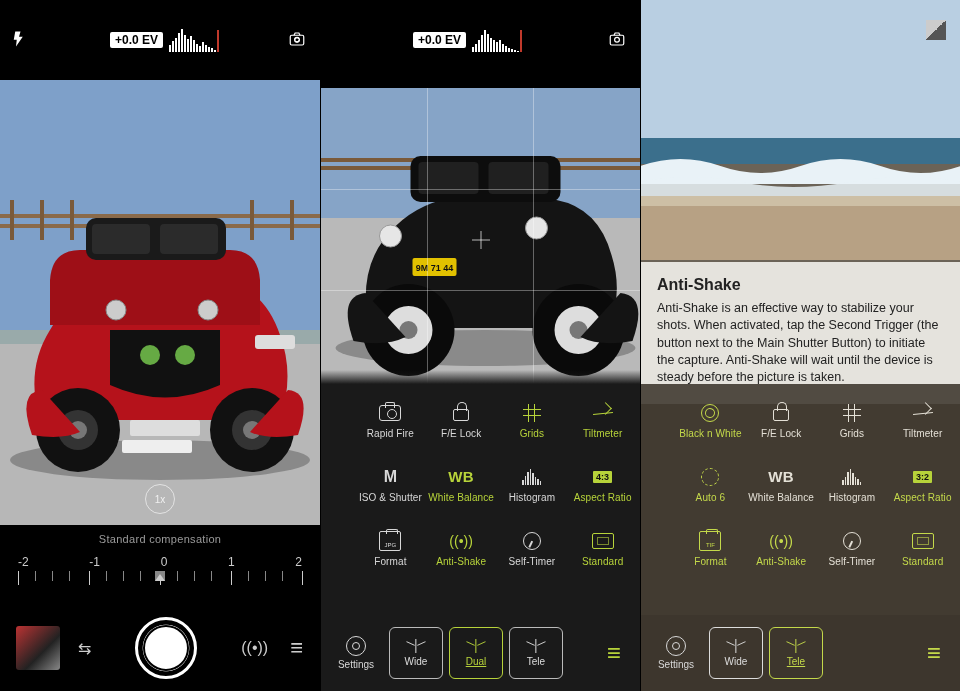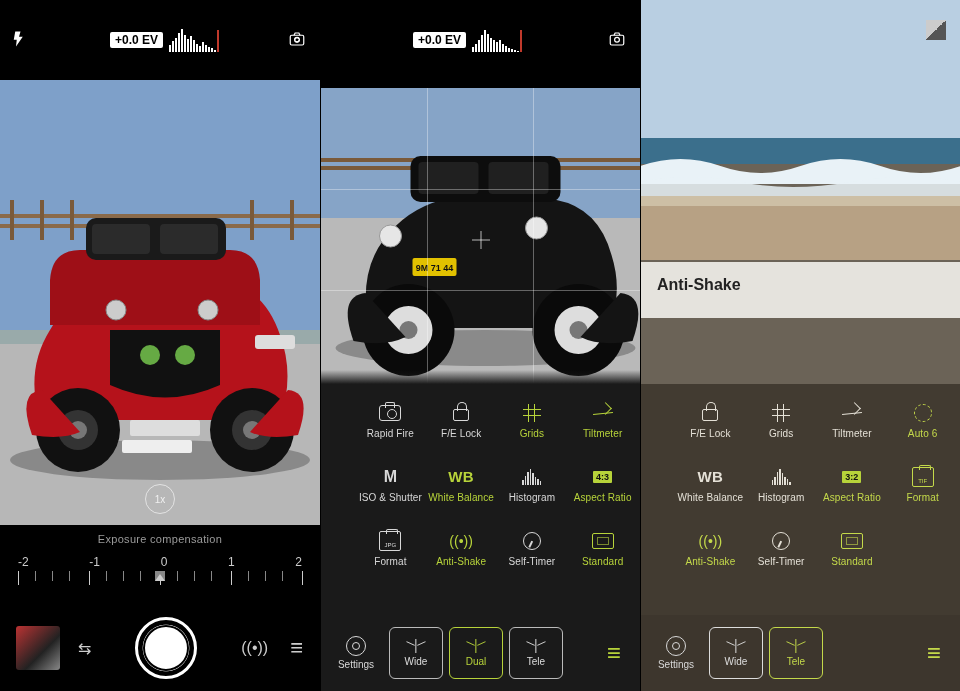--- a/index.html
+++ b/index.html
@@ -86,21 +86,21 @@
   .standard-ico{width:22px;height:16px;border:1.3px solid currentColor;border-radius:2px;position:relative;}
   .standard-ico::after{content:'';position:absolute;left:4px;right:4px;top:3px;bottom:3px;border:1px solid currentColor;opacity:.6;}
   .spin-ico{width:18px;height:18px;border:1.4px dashed currentColor;border-radius:50%;}
 
   
   .lensrow { position:absolute; left:0; right:0; bottom:0; height:76px; display:flex; align-items:center; padding:0 8px; gap:6px; background:inherit;}
   .lensrow .settings { display:flex; flex-direction:column; align-items:center; color:#d8d8d8; font-size:10px; gap:3px; width:54px;}
   .gear{width:20px;height:20px;border:1.6px solid currentColor;border-radius:50%;position:relative;}
   .gear::before{content:'';position:absolute;inset:5px;border:1.4px solid currentColor;border-radius:50%;}
   .lensbtn { border:1.5px solid #bbb; border-radius:6px; width:54px; height:52px; display:flex; flex-direction:column; align-items:center; justify-content:center; gap:3px; color:#ddd; font-size:10px;}
-  .lensbtn.active{ border-color:#b7d33a; color:#b7d33a;}
+  .lensbtn.active{ border-color:#b7d33a; color:#b7d33a;text-decoration:underline;}
   .lens-sym{width:20px;height:14px;position:relative;}
   .lens-sym::before,.lens-sym::after{content:'';position:absolute;top:4px;width:9px;height:1.4px;background:currentColor;}
   .lens-sym::before{left:0;transform:rotate(25deg);} .lens-sym::after{right:0;transform:rotate(-25deg);}
   .lens-sym .mid{position:absolute;top:0;left:50%;width:1.3px;height:14px;background:currentColor;transform:translateX(-50%);}
   .menu-burger{ margin-left:auto; margin-right:10px; color:#b7d33a; font-size:24px; letter-spacing:1px;}
   .p2 .menu-burger{ color:#b7d33a; }
   .lensrow.p3 .lensbtn.wide{ border-color:#ddd;color:#ddd;}
 
   
   .panel3-bg { position:absolute; inset:0; background:#6b6357; }
@@ -202,21 +202,21 @@
           <circle cx="116" cy="190" r="10" fill="#ccc" stroke="#888"></circle>
           <circle cx="208" cy="190" r="10" fill="#ccc" stroke="#888"></circle>
           <rect x="130" y="300" width="70" height="16" rx="2" fill="#ddd"></rect>
           <rect x="122" y="320" width="70" height="13" rx="2" fill="#eee"></rect>
         </g>
       </svg>
       <div class="zoom-pill">1x</div>
     </div>
 
     <div class="ec-strip">
-      <div class="ec-label">Exposure compensation</div>
+      <div class="ec-label">Standard compensation</div>
       <div class="ec-scale">
         <span>-2</span>
           <span>-1</span>
           <span>0</span>
           <span>1</span>
           <span>2</span>
       </div>
       <div class="ec-ticks">
         <span class="major" style="left:0%"></span>
           <span style="left:6%"></span>
@@ -449,24 +449,31 @@
       <rect y="196" width="320" height="64" fill="#b7a184"></rect>
       <rect y="196" width="320" height="10" fill="#cdbfa5"></rect>
     </svg>
     <div class="top3bar">
       <span style="flex:1"></span>
       <span class="ev-toggle"></span>
     </div>
 
     <div class="info-card">
       <h3>Anti-Shake</h3>
+      <p>Anti-Shake is an effective way to stabilize your shots. When activated, tap the Second Trigger (the button next to the Main Shutter Button) to initiate the capture. Anti-Shake will wait until the device is steady before the picture is taken.</p>
     </div>
 
     <div class="sheet sheet3">
       <div class="menu-grid">
+        <div class="cell green">
+            <span class="ico">
+              <span class="aperture"></span>
+            </span>
+            <span class="lbl">Black n White</span>
+          </div>
         <div class="cell">
             <span class="ico">
               <span class="lock-ico"></span>
             </span>
             <span class="lbl">F/E Lock</span>
           </div>
         <div class="cell">
             <span class="ico">
               <span class="grid-ico">
                 <span class="v" style="left:5px"></span>

